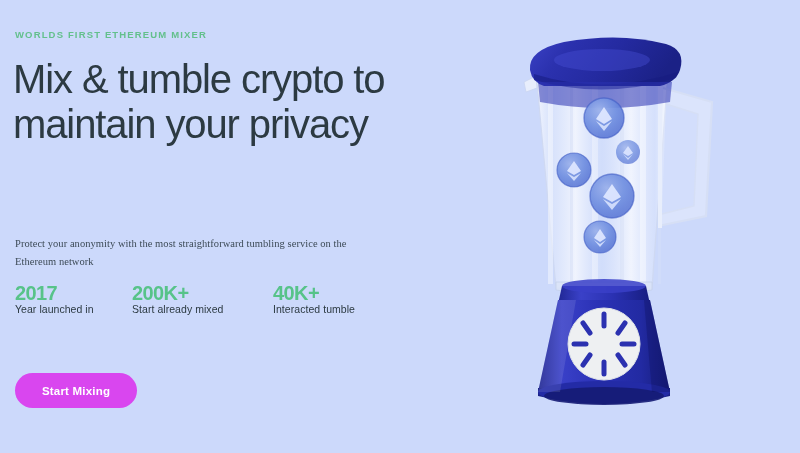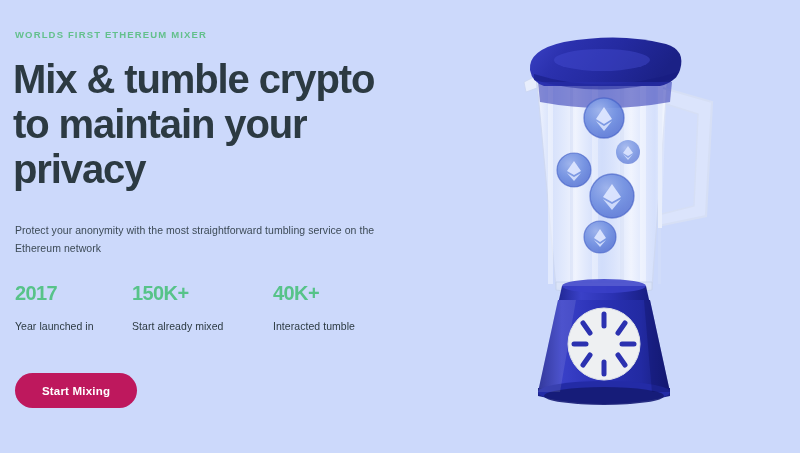--- a/index.html
+++ b/index.html
@@ -45,34 +45,35 @@
     white-space: nowrap;
   }
 
   .headline {
     position: absolute;
     top: 57px;
     left: -2px;
     width: 400px;
     font-size: 40px;
     line-height: 1.12;
-    font-weight: bold;
+    font-weight: normal;
     letter-spacing: -1.1px;
     color: #2c3a42;
   }
 
   .subtitle {
     position: absolute;
-    top: 221px;
+    top: 235px;
     left: 0;
     width: 370px;
     font-size: 10.5px;
     line-height: 1.75;
     color: #3c4a56;
     letter-spacing: 0.05px;
+    font-family: Liberation Serif, serif;
   }
 
   
   .stats {
     position: absolute;
     top: 283px;
     left: 0;
     width: 400px;
     display: flex;
   }
@@ -84,37 +85,37 @@
 
   .stat-value {
     font-size: 20px;
     font-weight: bold;
     color: #57c389;
     letter-spacing: -0.6px;
     line-height: 1;
   }
 
   .stat-label {
-    margin-top: 17px;
+    margin-top: 0;
     font-size: 10.5px;
     color: #2c3a42;
     letter-spacing: 0.05px;
     white-space: nowrap;
   }
 
   
   .cta {
     position: absolute;
     top: 373px;
     left: 0;
     width: 122px;
     height: 35px;
     border: none;
     border-radius: 18px;
-    background: #be185d;
+    background: #d946ef;
     color: #ffffff;
     font-family: "Liberation Sans", sans-serif;
     font-size: 11.5px;
     font-weight: bold;
     letter-spacing: 0.2px;
     cursor: pointer;
   }
 
   
   .blender {
@@ -140,21 +141,21 @@
     <p class="subtitle">Protect your anonymity with the most straightforward tumbling service on the Ethereum network</p>
 
     <div class="stats">
 
       <div class="stat">
         <div class="stat-value">2017</div>
         <div class="stat-label">Year launched in</div>
       </div>
 
       <div class="stat">
-        <div class="stat-value">150K+</div>
+        <div class="stat-value">200K+</div>
         <div class="stat-label">Start already mixed</div>
       </div>
 
       <div class="stat">
         <div class="stat-value">40K+</div>
         <div class="stat-label">Interacted tumble</div>
       </div>
 
     </div>
 

